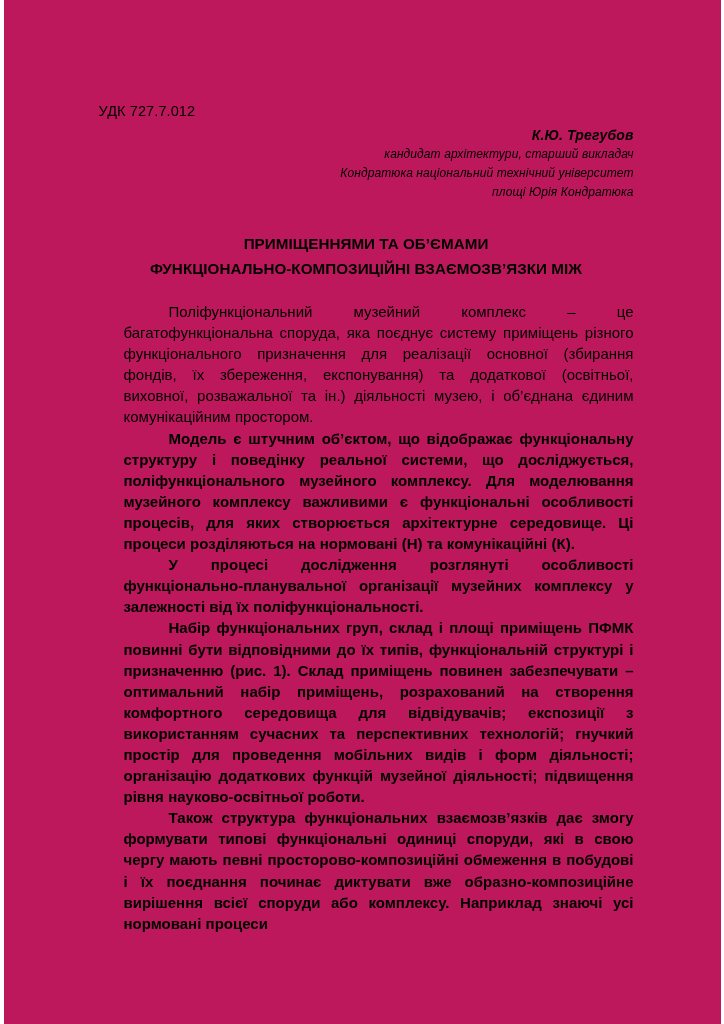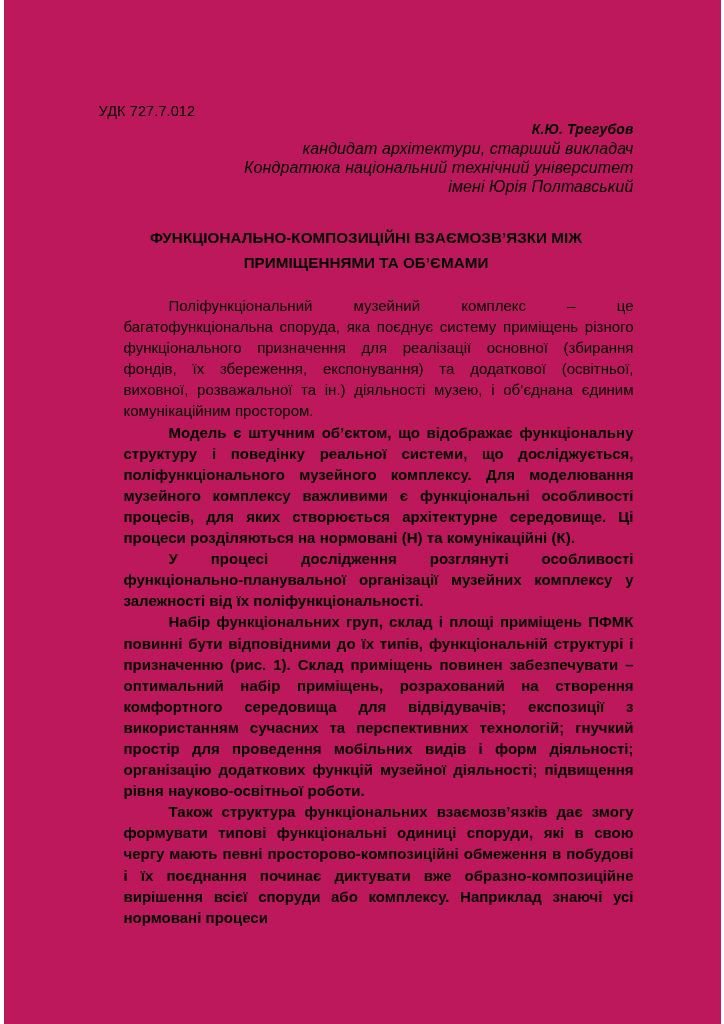--- a/index.html
+++ b/index.html
@@ -32,34 +32,34 @@
   .udc {
     margin-top: 102px;
     font-size: 14.5px;
     line-height: 18px;
     text-align: left;
     letter-spacing: 0.1px;
   }
 
   
   .author-block {
-    margin-top: 0;
+    margin-top: 6px;
     text-align: right;
   }
 
   .author-name {
     font-size: 14px;
     line-height: 19px;
     font-style: italic;
     font-weight: bold;
     letter-spacing: 0.1px;
   }
 
   .author-line {
-    font-size: 16px;
+    font-size: 12px;
     line-height: 19px;
     font-style: italic;
     font-weight: normal;
     letter-spacing: 0.1px;
   }
 
   
   .title {
     margin-top: 30px;
     text-align: center;
@@ -102,26 +102,26 @@
 
 <div class="page">
   <div class="content">
 
     <div class="udc">УДК 727.7.012</div>
 
     <div class="author-block">
       <div class="author-name">К.Ю. Трегубов</div>
       <div class="author-line">кандидат архітектури, старший викладач</div>
       <div class="author-line">Кондратюка національний технічний університет</div>
-      <div class="author-line">імені Юрія Полтавський</div>
+      <div class="author-line">площі Юрія Кондратюка</div>
     </div>
 
     <h1 class="title">
+      <span class="title-line">ПРИМІЩЕННЯМИ ТА ОБ’ЄМАМИ</span>
       <span class="title-line">ФУНКЦІОНАЛЬНО-КОМПОЗИЦІЙНІ ВЗАЄМОЗВ’ЯЗКИ МІЖ</span>
-      <span class="title-line">ПРИМІЩЕННЯМИ ТА ОБ’ЄМАМИ</span>
     </h1>
 
     <div class="body">
       <p class="para">Поліфункціональний музейний комплекс – це багатофункціональна споруда, яка поєднує систему приміщень різного функціонального призначення для реалізації основної (збирання фондів, їх збереження, експонування) та додаткової (освітньої, виховної, розважальної та ін.) діяльності музею, і об’єднана єдиним комунікаційним простором.</p>
       <p class="para">Модель є штучним об’єктом, що відображає функціональну структуру і поведінку реальної системи, що досліджується, поліфункціонального музейного комплексу. Для моделювання музейного комплексу важливими є функціональні особливості процесів, для яких створюється архітектурне середовище. Ці процеси розділяються на нормовані (Н) та комунікаційні (К).</p>
       <p class="para">У процесі дослідження розглянуті особливості функціонально-планувальної організації музейних комплексу у залежності від їх поліфункціональності.</p>
       <p class="para">Набір функціональних груп, склад і площі приміщень ПФМК повинні бути відповідними до їх типів, функціональній структурі і призначенню (рис. 1). Склад приміщень повинен забезпечувати – оптимальний набір приміщень, розрахований на створення комфортного середовища для відвідувачів; експозиції з використанням сучасних та перспективних технологій; гнучкий простір для проведення мобільних видів і форм діяльності; організацію додаткових функцій музейної діяльності; підвищення рівня науково-освітньої роботи.</p>
       <p class="para">Також структура функціональних взаємозв’язків дає змогу формувати типові функціональні одиниці споруди, які в свою чергу мають певні просторово-композиційні обмеження в побудові і їх поєднання починає диктувати вже образно-композиційне вирішення всієї споруди або комплексу. Наприклад знаючі усі нормовані процеси</p>
     </div>
 

